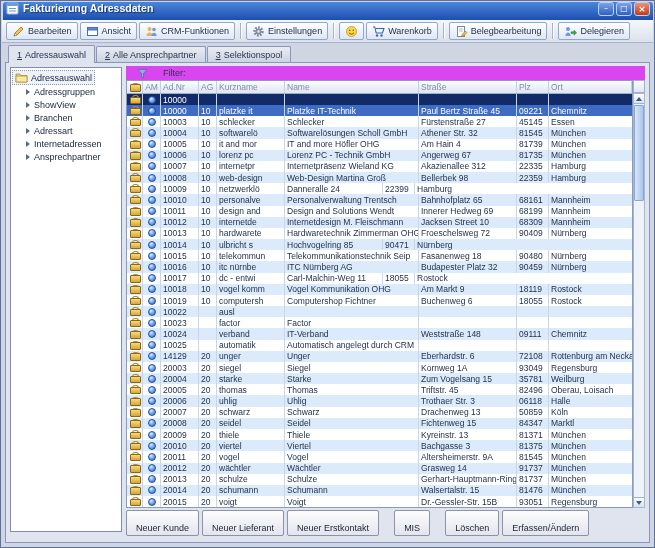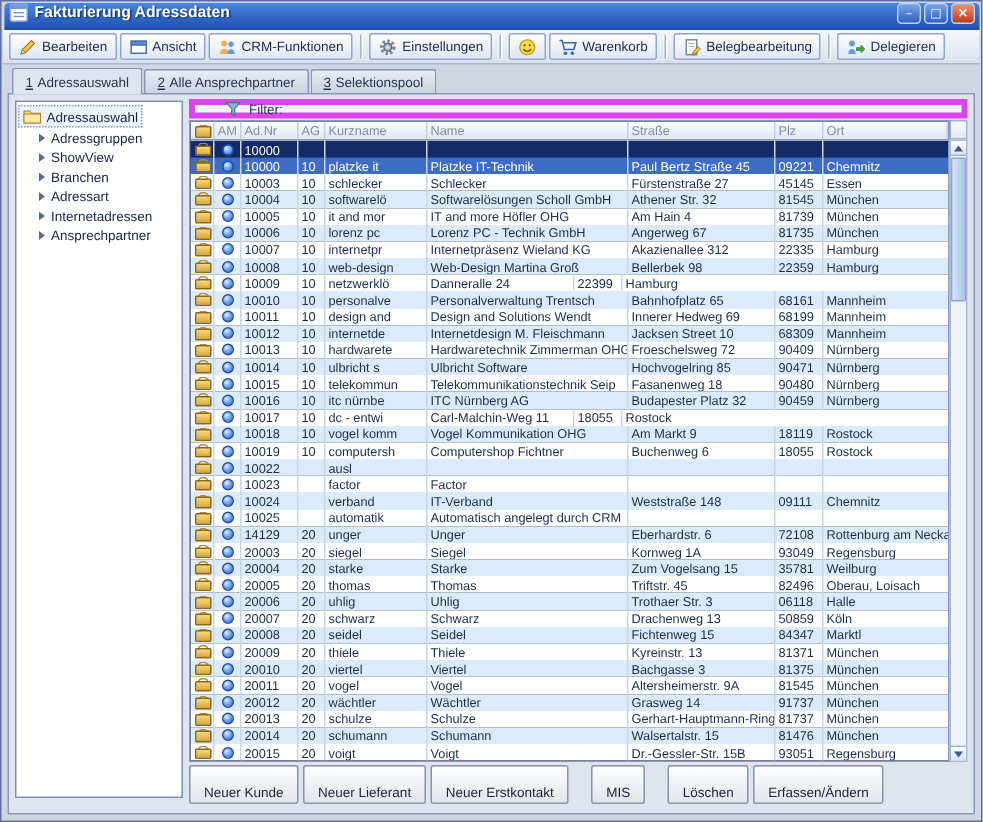--- a/index.html
+++ b/index.html
@@ -47,27 +47,27 @@
   .tree{position:absolute;left:4px;top:4px;width:112px;bottom:10px;background:#fff;
     border:1px solid #7f8db0;font-size:9px;color:#1a2540;overflow:hidden;padding:2px 1px;}
   .tree-root{display:flex;align-items:center;gap:3px;padding:1px 2px;border:1px dotted #8a9ab8;
     background:#eef3fb;cursor:pointer;width:max-content;max-width:100%;}
   .tree-item{display:flex;align-items:center;padding:0 2px 0 14px;height:13px;cursor:pointer;white-space:nowrap;}
   .expander{width:0;height:0;border-top:3px solid transparent;border-bottom:3px solid transparent;
     border-left:4px solid #5a6a8a;margin-right:4px;flex:0 0 auto;}
 
   
   .filter-bar{position:absolute;left:120px;right:4px;top:3px;height:13px;background:#f4f7fc;
-    border:4px solid #d946ef;display:flex;align-items:center;gap:5px;padding:0 20px;font-size:9px;
+    border:7px solid #d946ef;display:flex;align-items:center;gap:15px;padding:0 4px;font-size:9px;
     color:#2a3450;cursor:pointer;}
   .ficon{display:inline-flex;width:11px;height:11px;}
 
   
   .grid{position:absolute;left:120px;right:16px;top:17px;bottom:34px;border:1px solid #8a9ab8;
-    background:#0f172a;overflow:hidden;font-size:8.5px;color:#1c2c48;}
+    background:#b91c1c;overflow:hidden;font-size:8.5px;color:#1c2c48;}
   .grid-header{position:absolute;left:0;right:0;top:0;height:13px;display:flex;
     background:linear-gradient(180deg,#fbfcfe,#dfe6f2);border-bottom:1px solid #9fb0cc;
     color:var(--header-text,#7e8ca8);}
   .grid-header .cell{border-right:1px solid #c3cfe4;}
   .grid-body{position:absolute;left:0;right:0;top:13px;bottom:0;display:flex;flex-direction:column;}
   .grid-row{display:flex;background:#fff;min-height:0;}
   .grid-rows{flex:1;display:flex;flex-direction:column;min-height:0;}
   .grid-rows .grid-row{flex:1;cursor:pointer;}
   .grid-row.alt{background:var(--row-alt-bg,#dcebfb);}
   .grid-row.selected{background:var(--selection-bg,#3e6cc4);color:#fff;}
@@ -524,21 +524,20 @@
             <div class="grid-row alt">
               <div class="cell c-lock">
                   <span class="ic-lock"></span>
                 </div>
               <div class="cell c-am">
                   <span class="ic-ball"></span>
                 </div>
               <div class="cell c-adnr">10014</div>
               <div class="cell c-ag">10</div>
               <div class="cell c-kurz">ulbricht s</div>
-              <div class="cell c-name">Ulbricht Software</div>
               <div class="cell c-str">Hochvogelring 85</div>
               <div class="cell c-plz">90471</div>
               <div class="cell c-ort">Nürnberg</div>
             </div>
 
             <div class="grid-row">
               <div class="cell c-lock">
                   <span class="ic-lock"></span>
                 </div>
               <div class="cell c-am">

